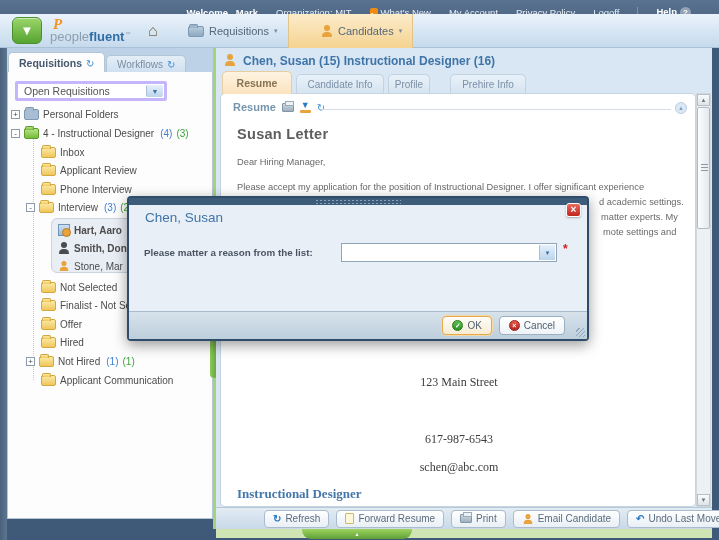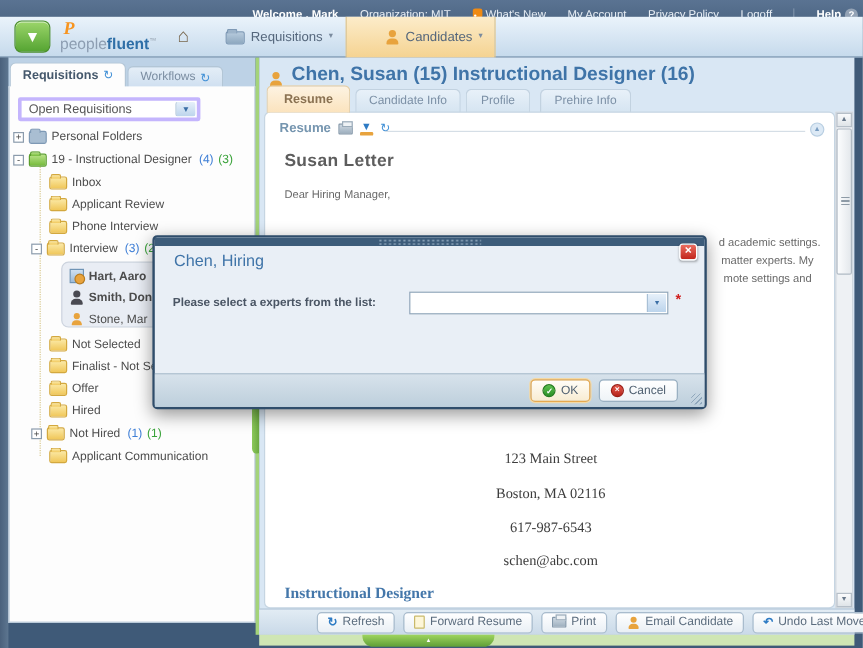--- a/index.html
+++ b/index.html
@@ -2,21 +2,21 @@
 <html><head>
 <meta charset="utf-8">
 <style>
   * { margin:0; padding:0; box-sizing:border-box; }
   html,body { width:719px; height:540px; overflow:hidden; }
   body { font-family:"Liberation Sans",sans-serif; }
   .stage { position:absolute; top:0; left:0; width:719px; height:540px; background:#3f5a78; }
 
   
   .topbar { position:absolute; top:0; left:0; width:719px; height:24px; background:linear-gradient(#5a7392,#49627f);
-            display:flex; justify-content:flex-end; align-items:center; gap:18px; padding-right:4px;
+            display:flex; justify-content:flex-end; align-items:center; gap:18px; padding-right:28px;
             color:#e8eef5; font-size:9.5px; }
   .topbar .bold { font-weight:bold; color:#fff; }
   .topbar .lnk { cursor:pointer; }
   .topbar .sep { width:1px; height:10px; background:#7e92aa; }
   .rss { width:8px; height:8px; background:#ef8a13; border-radius:2px; position:relative; display:inline-block; margin-right:3px; }
   .rss::after { content:''; position:absolute; left:1px; bottom:1px; width:2px; height:2px; background:#fff; border-radius:50%; }
   .helpq { width:11px; height:11px; border-radius:50%; background:#93a2b5; color:#fff; font-size:8px; font-weight:bold;
            display:inline-flex; align-items:center; justify-content:center; margin-left:3px; }
 
   
@@ -73,28 +73,28 @@
   .cicon-grid::after { content:''; position:absolute; right:-2px; bottom:-2px; width:7px; height:7px; border-radius:50%; background:#e8a33d; border:1px solid #b97c1e; }
   .pdark { --pc:#4a4a52; }
   .porange { --pc:#e8a33d; }
 
   
   .vsplit { position:absolute; top:48px; left:213px; width:3px; height:481px; background:#a4d37a; }
   .vgrip { position:absolute; top:336px; left:210px; width:8px; height:42px; background:linear-gradient(90deg,#8cc95b,#5f9e37); border-radius:4px; cursor:col-resize; }
 
   
   .main { position:absolute; top:48px; left:216px; width:496px; height:481px; background:#d9e7f4; }
-  .cand-header { position:absolute; top:6px; left:8px; display:flex; align-items:flex-end; gap:7px;
-                 color:#3f74a8; font-size:16px; font-weight:bold; }
+  .cand-header { position:absolute; top:6px; left:8px; display:flex; align-items:flex-start; gap:7px;
+                 color:#3f74a8; font-size:12px; font-weight:bold; }
   .mtab { position:absolute; border:1px solid #c2d2e0; border-bottom:none; border-radius:5px 5px 0 0; cursor:pointer;
           display:flex; align-items:center; justify-content:center; }
   .mtab.active { top:23px; left:6px; width:70px; height:23px; background:linear-gradient(#fdf3e2,#fbe3bd); border-color:#e6cda2;
                  color:#8a7252; font-weight:bold; font-size:10.5px; z-index:2; }
   .mtab.t1 { top:26px; left:80px; width:88px; height:20px; background:linear-gradient(#e8f1f9,#d5e4f1); color:#7c90a6; font-size:10px; }
-  .mtab.t2 { top:26px; left:172px; width:54px; height:20px; background:linear-gradient(#e8f1f9,#d5e4f1); color:#7c90a6; font-size:10px; }
+  .mtab.t2 { top:26px; left:172px; width:42px; height:20px; background:linear-gradient(#e8f1f9,#d5e4f1); color:#7c90a6; font-size:10px; }
   .mtab.t3 { top:26px; left:234px; width:76px; height:20px; background:linear-gradient(#e8f1f9,#d5e4f1); color:#7c90a6; font-size:10px; }
   .panel { position:absolute; top:45px; left:4px; width:476px; height:414px; background:#fff; border:1px solid #c6d5e2; border-radius:5px; }
   .ptitle { position:absolute; top:7px; left:12px; display:flex; align-items:center; gap:6px; color:#7595af; font-size:11px; font-weight:bold; }
   .prule { position:absolute; top:15px; left:100px; width:350px; border-top:1px solid #d5dee6; }
   .collapse { position:absolute; top:8px; right:8px; width:12px; height:12px; border-radius:50%; background:#dce9f5; border:1px solid #b9cfe2;
               color:#7a9ec2; font-size:6px; display:flex; align-items:center; justify-content:center; cursor:pointer; }
   .icon-print { width:12px; height:9px; background:linear-gradient(#cdd8e2,#9fb0bf); border:1px solid #8296a8; border-radius:1px; position:relative; }
   .icon-print::before { content:''; position:absolute; top:-3px; left:2px; width:7px; height:3px; background:#eef2f5; border:1px solid #9aabb9; }
   .icon-dl { position:relative; width:11px; height:12px; color:#2e7bc4; font-size:9px; text-align:center; line-height:9px; }
   .icon-dl::after { content:''; position:absolute; bottom:0; left:0; width:11px; height:3px; background:#e8a33d; border-radius:1px; }
@@ -205,21 +205,21 @@
     <div class="dotline"></div>
 
     <div class="trow" style="top:34px;left:3px">
       <span class="expander">+</span>
       <span class="fold gray"></span>
       <span>Personal Folders</span>
     </div>
     <div class="trow" style="top:53px;left:3px">
       <span class="expander">-</span>
       <span class="fold green"></span>
-      <span>19 - Instructional Designer</span>
+      <span>4 - Instructional Designer</span>
       <span class="cblue">(4)</span>
       <span class="cgreen">(3)</span>
     </div>
     <div class="trow" style="top:72px;left:33px">
       <span class="fold stage"></span>
       <span>Inbox</span>
     </div>
     <div class="trow" style="top:90px;left:33px">
       <span class="fold stage"></span>
       <span>Applicant Review</span>
@@ -299,26 +299,26 @@
         <span>Resume</span>
         <span class="icon-print"></span>
         <span class="icon-dl">▼</span>
         <span class="ref">↻</span>
       </div>
       <div class="prule"></div>
       <div class="collapse">▲</div>
 
       <div class="cover">Susan Letter</div>
       <div class="bodytxt" style="top:63px">Dear Hiring Manager,</div>
+      <div class="bodytxt" style="top:88px">Please accept my application for the position of Instructional Designer. I offer significant experience</div>
       <div class="bodytxt" style="top:103px;left:378px">d academic settings.</div>
       <div class="bodytxt" style="top:118px;left:380px">matter experts. My</div>
       <div class="bodytxt" style="top:133px;left:382px">mote settings and</div>
 
       <div class="addr" style="top:281px">123 Main Street</div>
-      <div class="addr" style="top:310px">Boston, MA  02116</div>
       <div class="addr" style="top:338px">617-987-6543</div>
       <div class="addr" style="top:366px">schen@abc.com</div>
       <div class="jobhead">Instructional Designer</div>
     </div>
 
     <div class="vscroll">
       <div class="varrow" style="top:0">▲</div>
       <div class="vthumb"></div>
       <div class="varrow" style="bottom:0">▼</div>
     </div>
@@ -348,23 +348,23 @@
     <div class="hgreen"></div>
     <div class="hgrip">
         <span>▲</span>
       </div>
   </div>
 
   <div class="modal">
     <div class="mtop">
         <div class="mgrip"></div>
       </div>
-    <div class="mtitle">Chen, Hiring</div>
+    <div class="mtitle">Chen, Susan</div>
     <div class="mclose">×</div>
-    <div class="mlabel">Please select a experts from the list:</div>
+    <div class="mlabel">Please matter a reason from the list:</div>
     <div class="msel">
       <span></span>
       <span class="arrow">▼</span>
     </div>
     <div class="mreq">*</div>
     <div class="mfoot">
       <div class="mbtn ok">
         <span class="cir g">✓</span>
         <span>OK</span>
       </div>

